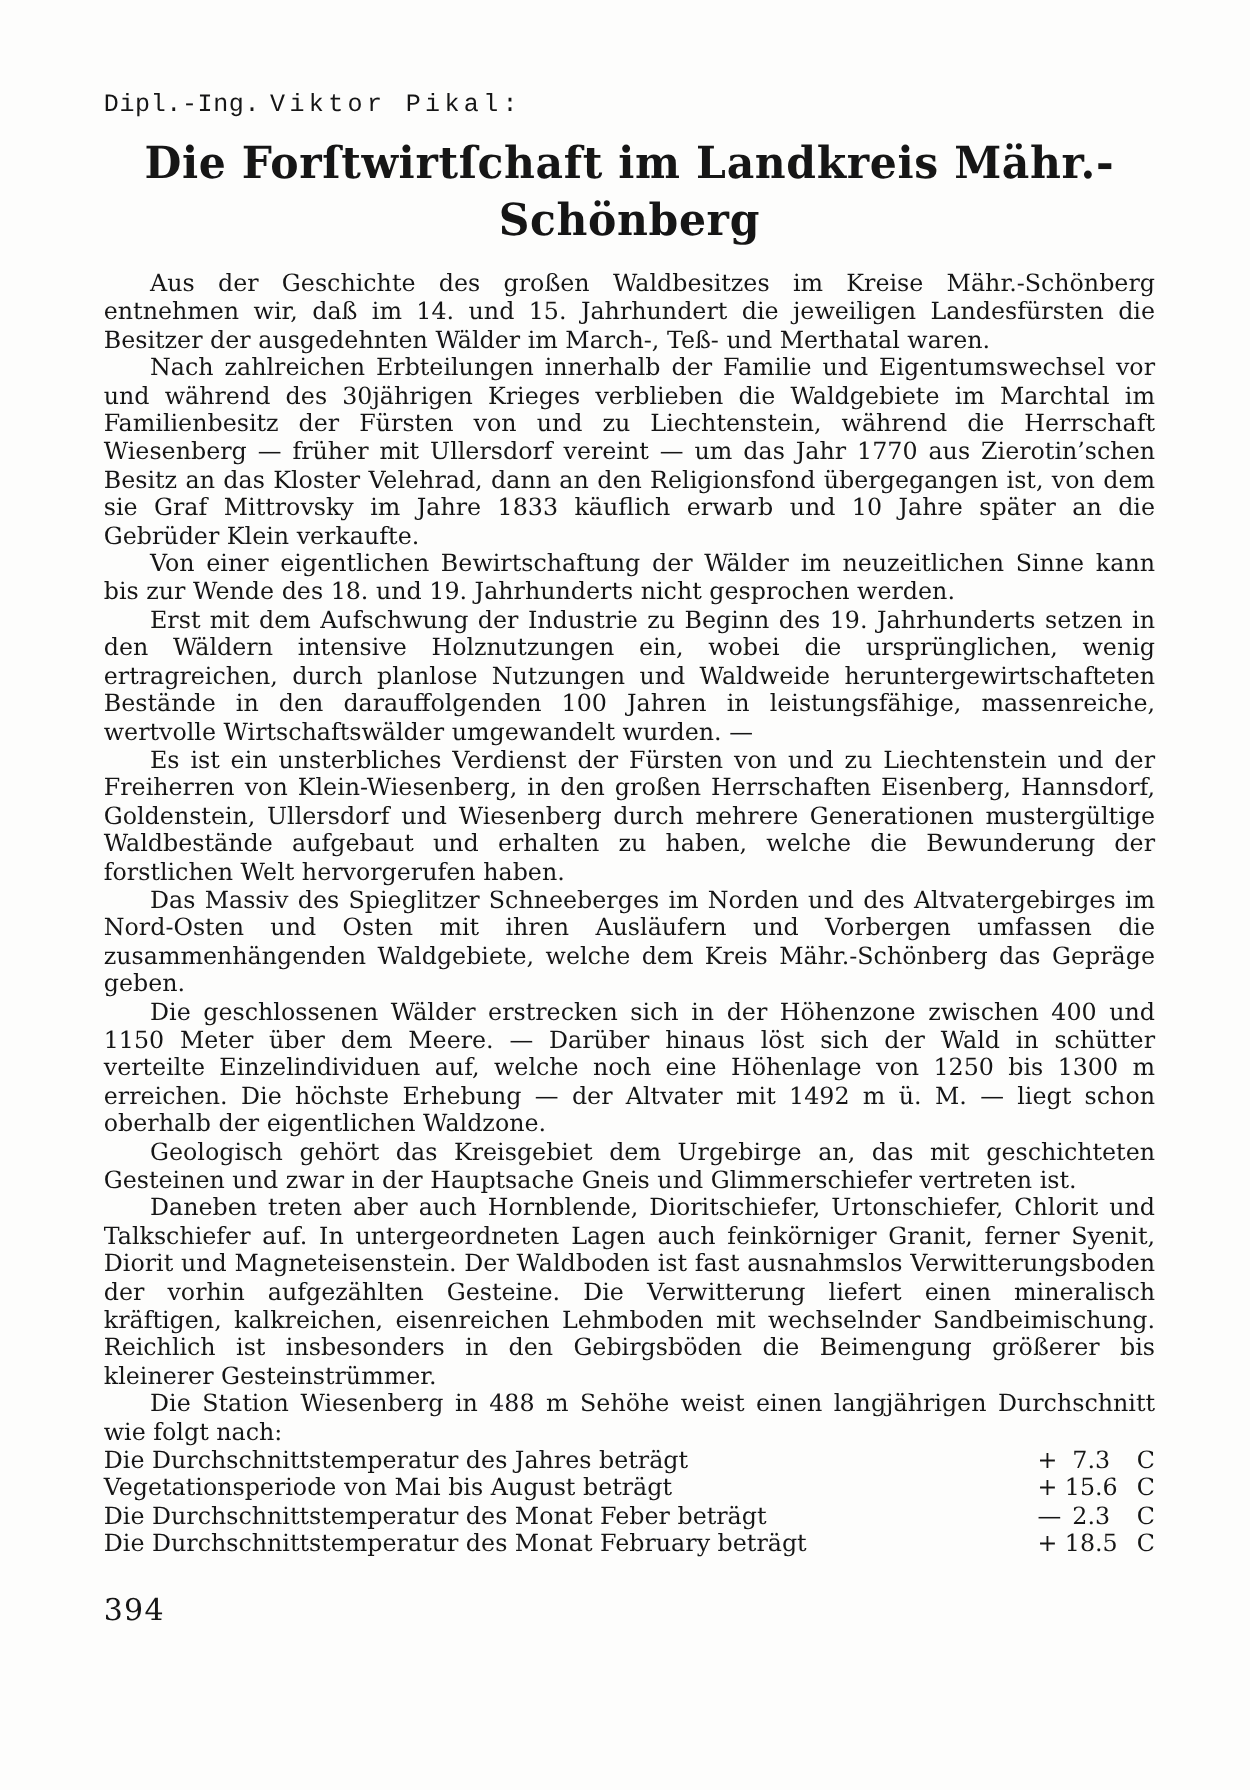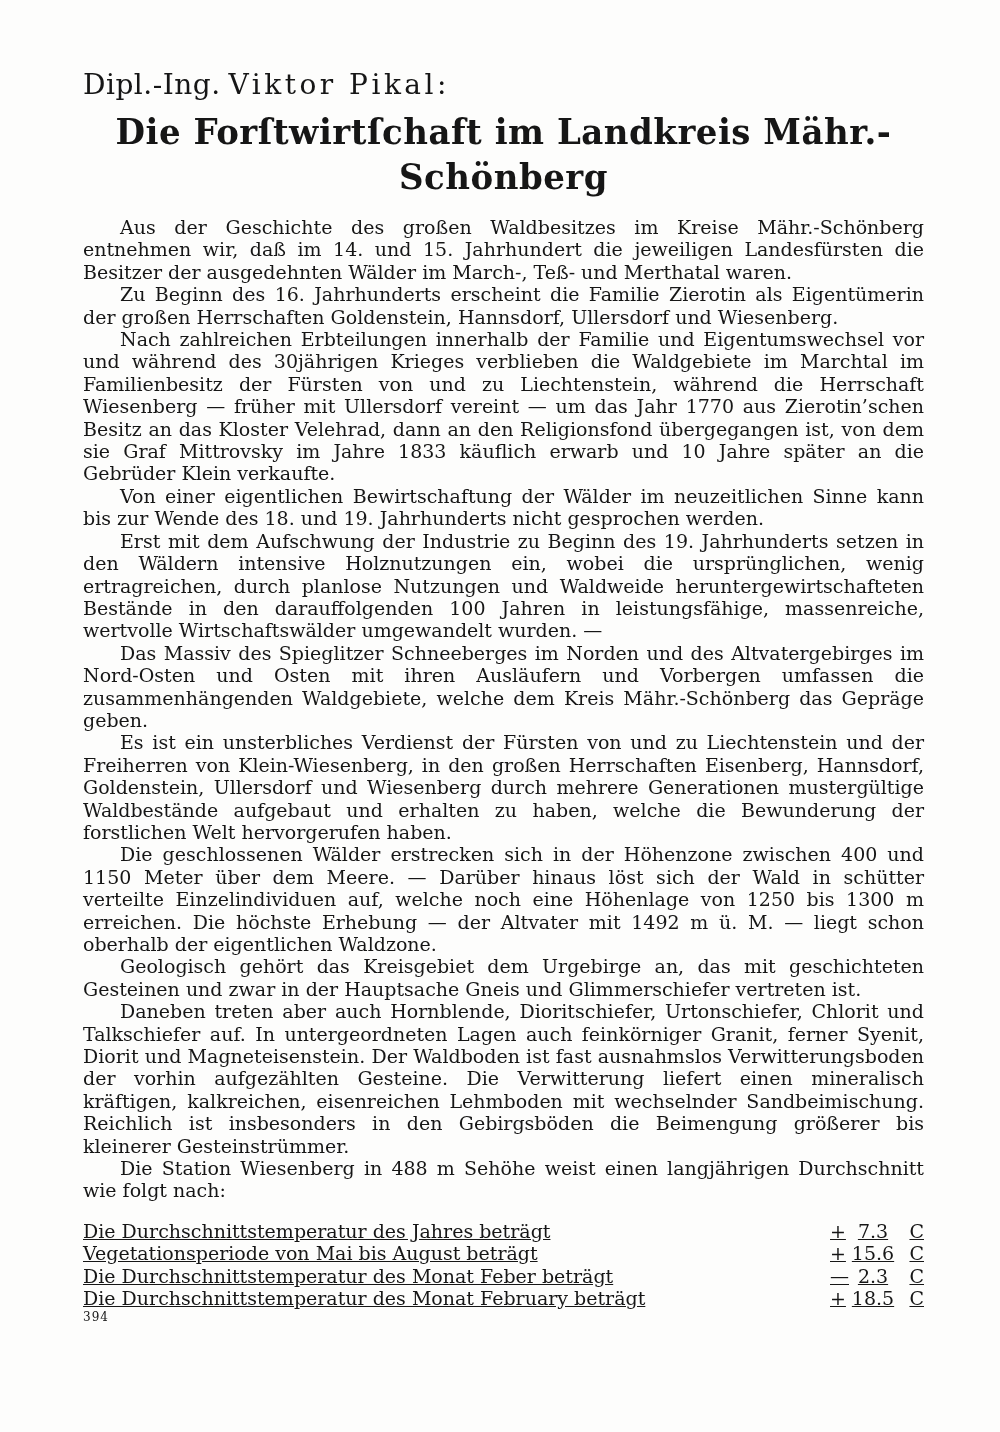--- a/index.html
+++ b/index.html
@@ -15,23 +15,24 @@
   }
   .page {
     box-sizing: border-box;
     width: 1000px;
     height: 1432px;
     padding: 72px 76px 0 83px;
     background: #fdfdfc;
     font-family: "DejaVu Serif", serif;
   }
   .byline {
-    font-size: 28px;
+    font-size: 20px;
     line-height: 26px;
     white-space: nowrap;
+    font-family: Liberation Mono, monospace;
   }
   .byline-prefix {
     letter-spacing: 0.5px;
   }
   .byline-name {
     margin-left: 8px;
     letter-spacing: 3.5px;
   }
   .title {
     margin: 12px 0 18px 0;
@@ -46,22 +47,21 @@
   .body-text {
     font-size: 19px;
     line-height: 22.4px;
     text-align: justify;
   }
   .body-text p {
     margin: 0;
     text-indent: 37px;
   }
   .temp-table {
-    margin-top: 18px;
-    text-decoration: underline;
+    margin-top: 0;
   }
   .temp-row {
     display: flex;
     align-items: baseline;
   }
   .temp-label {
     white-space: nowrap;
   }
   .temp-fill {
     flex: 1;
@@ -78,43 +78,43 @@
   .temp-num {
     flex: 1;
     text-align: center;
   }
   .temp-unit {
     width: 26px;
     flex: none;
     text-align: right;
   }
   .page-number {
-    font-size: 12px;
+    margin-top: 27px;
+    font-size: 24px;
     letter-spacing: 1px;
   }
 </style>
 </head>
 <body>
 
 <div class="page">
 
   <div class="byline">
     <span class="byline-prefix">Dipl.-Ing.</span><span class="byline-name">Viktor Pikal:</span>
   </div>
 
   <h1 class="title">Die Forſtwirtſchaft im Landkreis Mähr.-Schönberg</h1>
 
   <div class="body-text">
     <p>Aus der Geschichte des großen Waldbesitzes im Kreise Mähr.-Schönberg entnehmen wir, daß im 14. und 15. Jahrhundert die jeweiligen Landesfürsten die Besitzer der ausgedehnten Wälder im March-, Teß- und Merthatal waren.</p>
-    <p>Zu Beginn des 16. Jahrhunderts erscheint die Familie Zierotin als Eigentümerin der großen Herrschaften Goldenstein, Hannsdorf, Ullersdorf und Wiesenberg.</p>
     <p>Nach zahlreichen Erbteilungen innerhalb der Familie und Eigentumswechsel vor und während des 30jährigen Krieges verblieben die Waldgebiete im Marchtal im Familienbesitz der Fürsten von und zu Liechtenstein, während die Herrschaft Wiesenberg — früher mit Ullersdorf vereint — um das Jahr 1770 aus Zierotin’schen Besitz an das Kloster Velehrad, dann an den Religionsfond übergegangen ist, von dem sie Graf Mittrovsky im Jahre 1833 käuflich erwarb und 10 Jahre später an die Gebrüder Klein verkaufte.</p>
     <p>Von einer eigentlichen Bewirtschaftung der Wälder im neuzeitlichen Sinne kann bis zur Wende des 18. und 19. Jahrhunderts nicht gesprochen werden.</p>
     <p>Erst mit dem Aufschwung der Industrie zu Beginn des 19. Jahrhunderts setzen in den Wäldern intensive Holznutzungen ein, wobei die ursprünglichen, wenig ertragreichen, durch planlose Nutzungen und Waldweide heruntergewirtschafteten Bestände in den darauffolgenden 100 Jahren in leistungsfähige, massenreiche, wertvolle Wirtschaftswälder umgewandelt wurden. —</p>
+    <p>Es ist ein unsterbliches Verdienst der Fürsten von und zu Liechtenstein und der Freiherren von Klein-Wiesenberg, in den großen Herrschaften Eisenberg, Hannsdorf, Goldenstein, Ullersdorf und Wiesenberg durch mehrere Generationen mustergültige Waldbestände aufgebaut und erhalten zu haben, welche die Bewunderung der forstlichen Welt hervorgerufen haben.</p>
     <p>Das Massiv des Spieglitzer Schneeberges im Norden und des Altvatergebirges im Nord-Osten und Osten mit ihren Ausläufern und Vorbergen umfassen die zusammenhängenden Waldgebiete, welche dem Kreis Mähr.-Schönberg das Gepräge geben.</p>
-    <p>Es ist ein unsterbliches Verdienst der Fürsten von und zu Liechtenstein und der Freiherren von Klein-Wiesenberg, in den großen Herrschaften Eisenberg, Hannsdorf, Goldenstein, Ullersdorf und Wiesenberg durch mehrere Generationen mustergültige Waldbestände aufgebaut und erhalten zu haben, welche die Bewunderung der forstlichen Welt hervorgerufen haben.</p>
     <p>Die geschlossenen Wälder erstrecken sich in der Höhenzone zwischen 400 und 1150 Meter über dem Meere. — Darüber hinaus löst sich der Wald in schütter verteilte Einzelindividuen auf, welche noch eine Höhenlage von 1250 bis 1300 m erreichen. Die höchste Erhebung — der Altvater mit 1492 m ü. M. — liegt schon oberhalb der eigentlichen Waldzone.</p>
     <p>Geologisch gehört das Kreisgebiet dem Urgebirge an, das mit geschichteten Gesteinen und zwar in der Hauptsache Gneis und Glimmerschiefer vertreten ist.</p>
     <p>Daneben treten aber auch Hornblende, Dioritschiefer, Urtonschiefer, Chlorit und Talkschiefer auf. In untergeordneten Lagen auch feinkörniger Granit, ferner Syenit, Diorit und Magneteisenstein. Der Waldboden ist fast ausnahmslos Verwitterungsboden der vorhin aufgezählten Gesteine. Die Verwitterung liefert einen mineralisch kräftigen, kalkreichen, eisenreichen Lehmboden mit wechselnder Sandbeimischung. Reichlich ist insbesonders in den Gebirgsböden die Beimengung größerer bis kleinerer Gesteinstrümmer.</p>
     <p>Die Station Wiesenberg in 488 m Sehöhe weist einen langjährigen Durchschnitt wie folgt nach:</p>
 
     <div class="temp-table">
 
       <div class="temp-row">
         <span class="temp-label">Die Durchschnittstemperatur des Jahres beträgt</span>
         <span class="temp-fill"></span>

